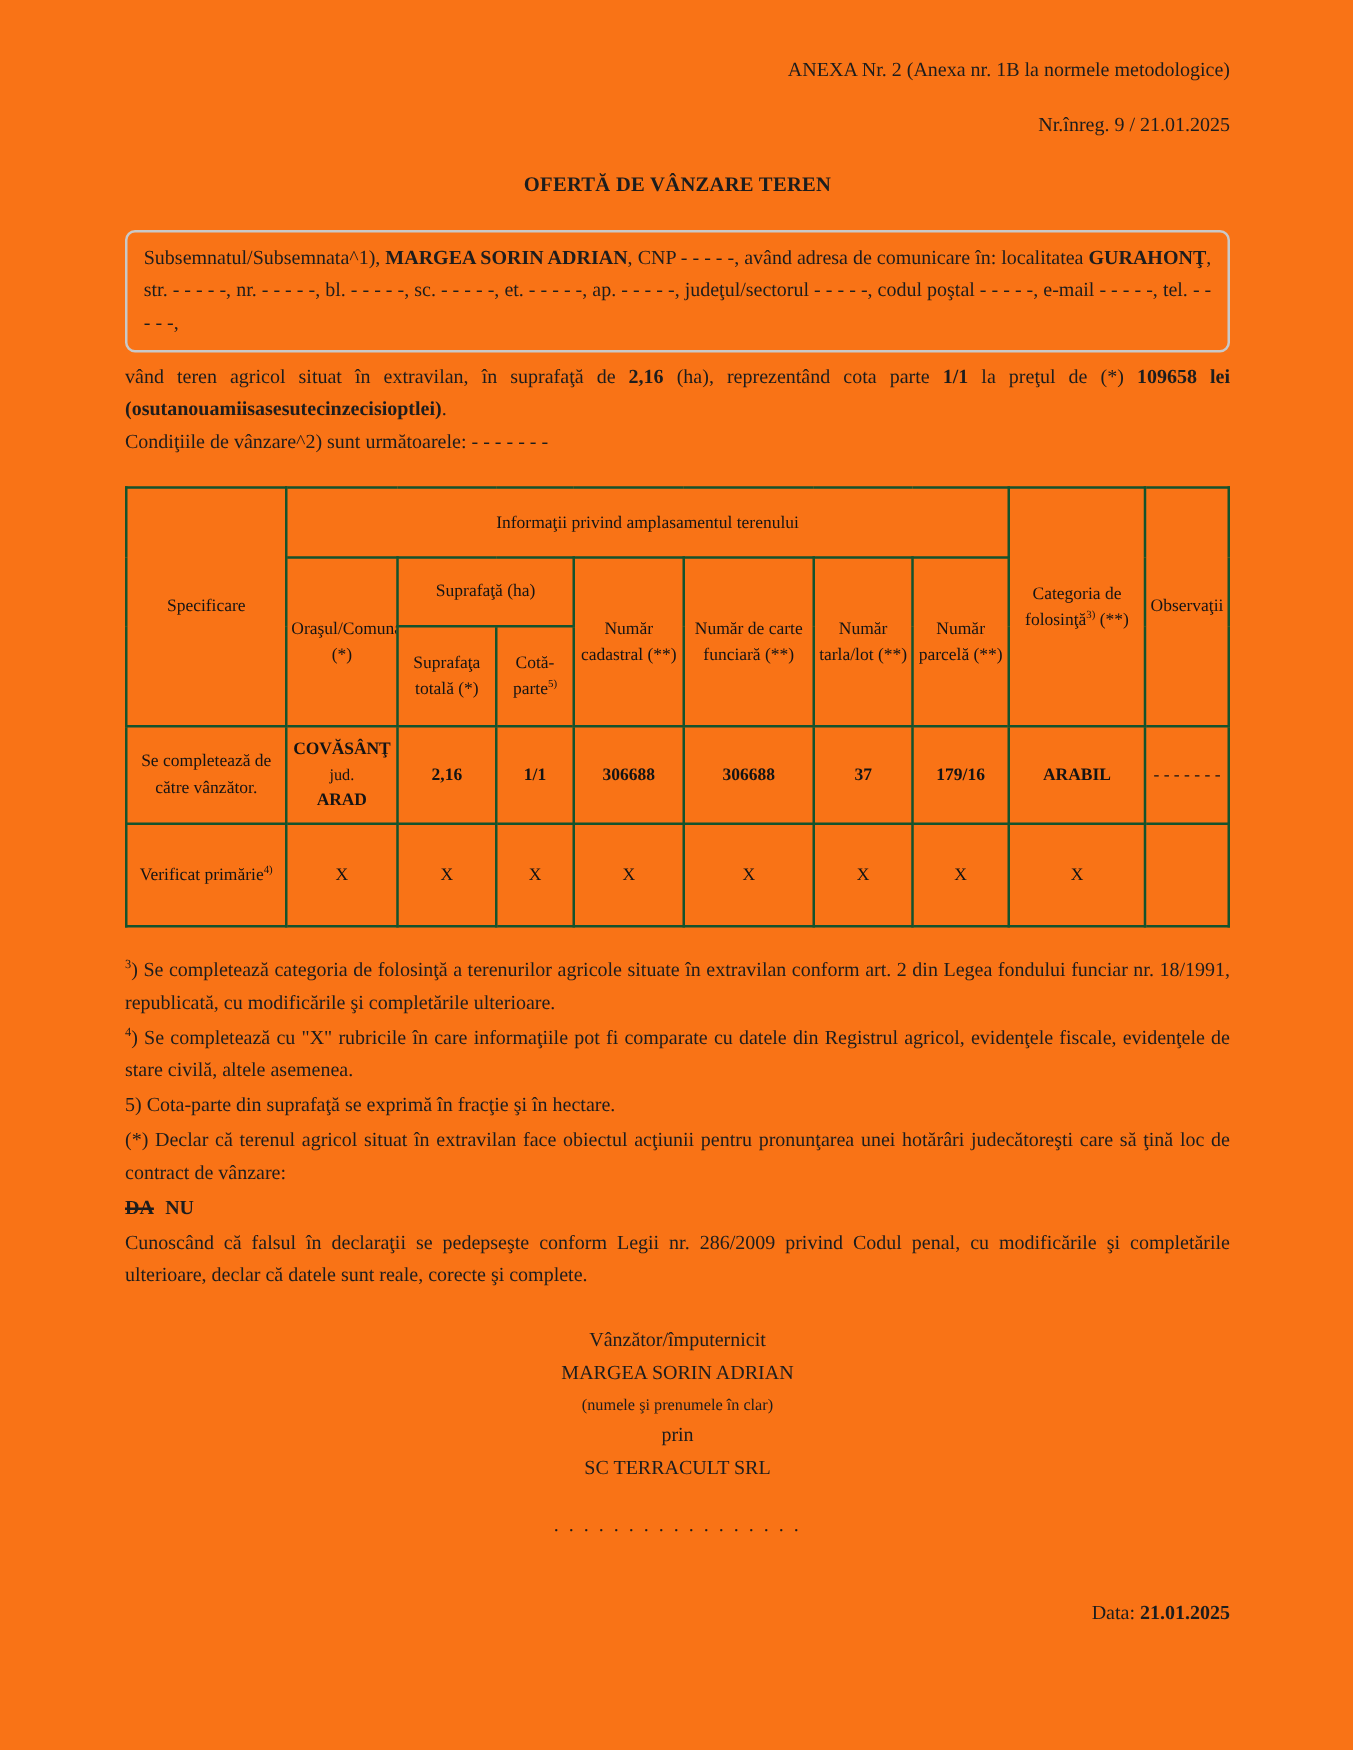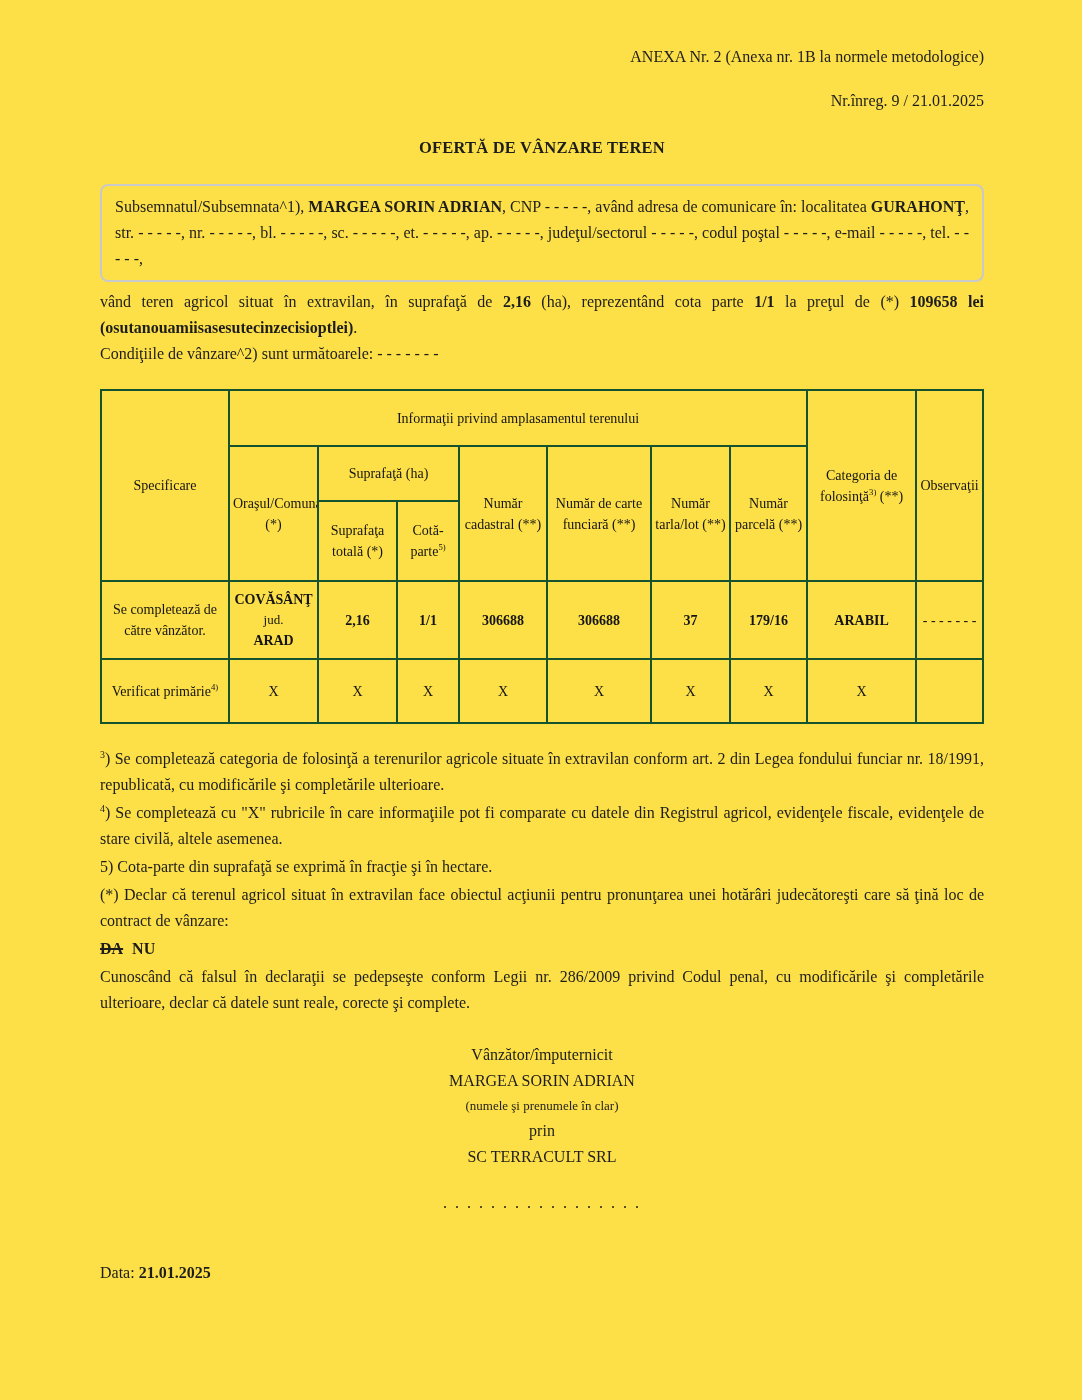--- a/index.html
+++ b/index.html
@@ -7,21 +7,21 @@
   body {
     width: 1082px; height: 1400px;
     color: #1d1d1d;
     font-family: "Liberation Serif", "DejaVu Serif", serif;
     font-size: 16px;
   }
   .page {
     width: 1082px; height: 1400px;
     padding: 48px 98px 0 100px;
     overflow: hidden;
-    background: #fde047;
+    background: #f97316;
   }
   .align-right { text-align: right; }
   .anexa-line { margin-bottom: 26px; }
   .reg-line { margin-bottom: 28px; }
   .doc-title {
     text-align: center; font-weight: bold; font-size: 16.5px;
     margin-bottom: 26px; letter-spacing: 0.2px;
   }
   .intro-box {
     border: 2px solid #c9c9c9; border-radius: 8px;
@@ -43,41 +43,41 @@
     border: 2px solid #14532d;
     text-align: center; vertical-align: middle;
     font-size: 14px; line-height: 1.5;
     padding: 3px 3px;
     overflow: hidden;
   }
   tr.tr-h1 { height: 56px; }
   tr.tr-h2 { height: 55px; }
   tr.tr-h3 { height: 80px; }
   tr.tr-data { height: 78px; }
-  tr.tr-ver  { height: 64px; }
+  tr.tr-ver  { height: 82px; }
   td.ta-left { text-align: left; padding-left: 7px; }
   td.cell-bold { font-weight: bold; }
   td.cell-x { font-size: 19px; }
   .city-line { display: block; font-weight: bold; font-size: 14px; letter-spacing: -0.1px; }
   .jud-line { display: block; font-weight: normal; font-size: 13px; }
   sup { font-size: 0.62em; vertical-align: super; line-height: 0; }
 
   
   .footnotes { margin-top: 22px; }
   .foot-para { text-align: justify; line-height: 26px; margin-bottom: 2px; }
   .da-nu { font-weight: bold; line-height: 26px; margin-bottom: 2px; }
   .strike { text-decoration: line-through; text-decoration-thickness: 2px; margin-right: 9px; }
 
   
   .signature { text-align: center; margin-top: 26px; line-height: 26px; }
   .sig-note { font-size: 13px; line-height: 24px; }
   .sig-dots { margin-top: 20px; letter-spacing: 2px; }
 
   
-  .date-line { margin-top: 48px; }
+  .date-line { margin-top: 48px; text-align: right; }
 </style>
 </head>
 <body>
 
 <div class="page">
 
   <div class="align-right anexa-line">ANEXA Nr. 2 (Anexa nr. 1B la normele metodologice)</div>
 
   <div class="align-right reg-line">Nr.înreg. 9 / 21.01.2025</div>
 

